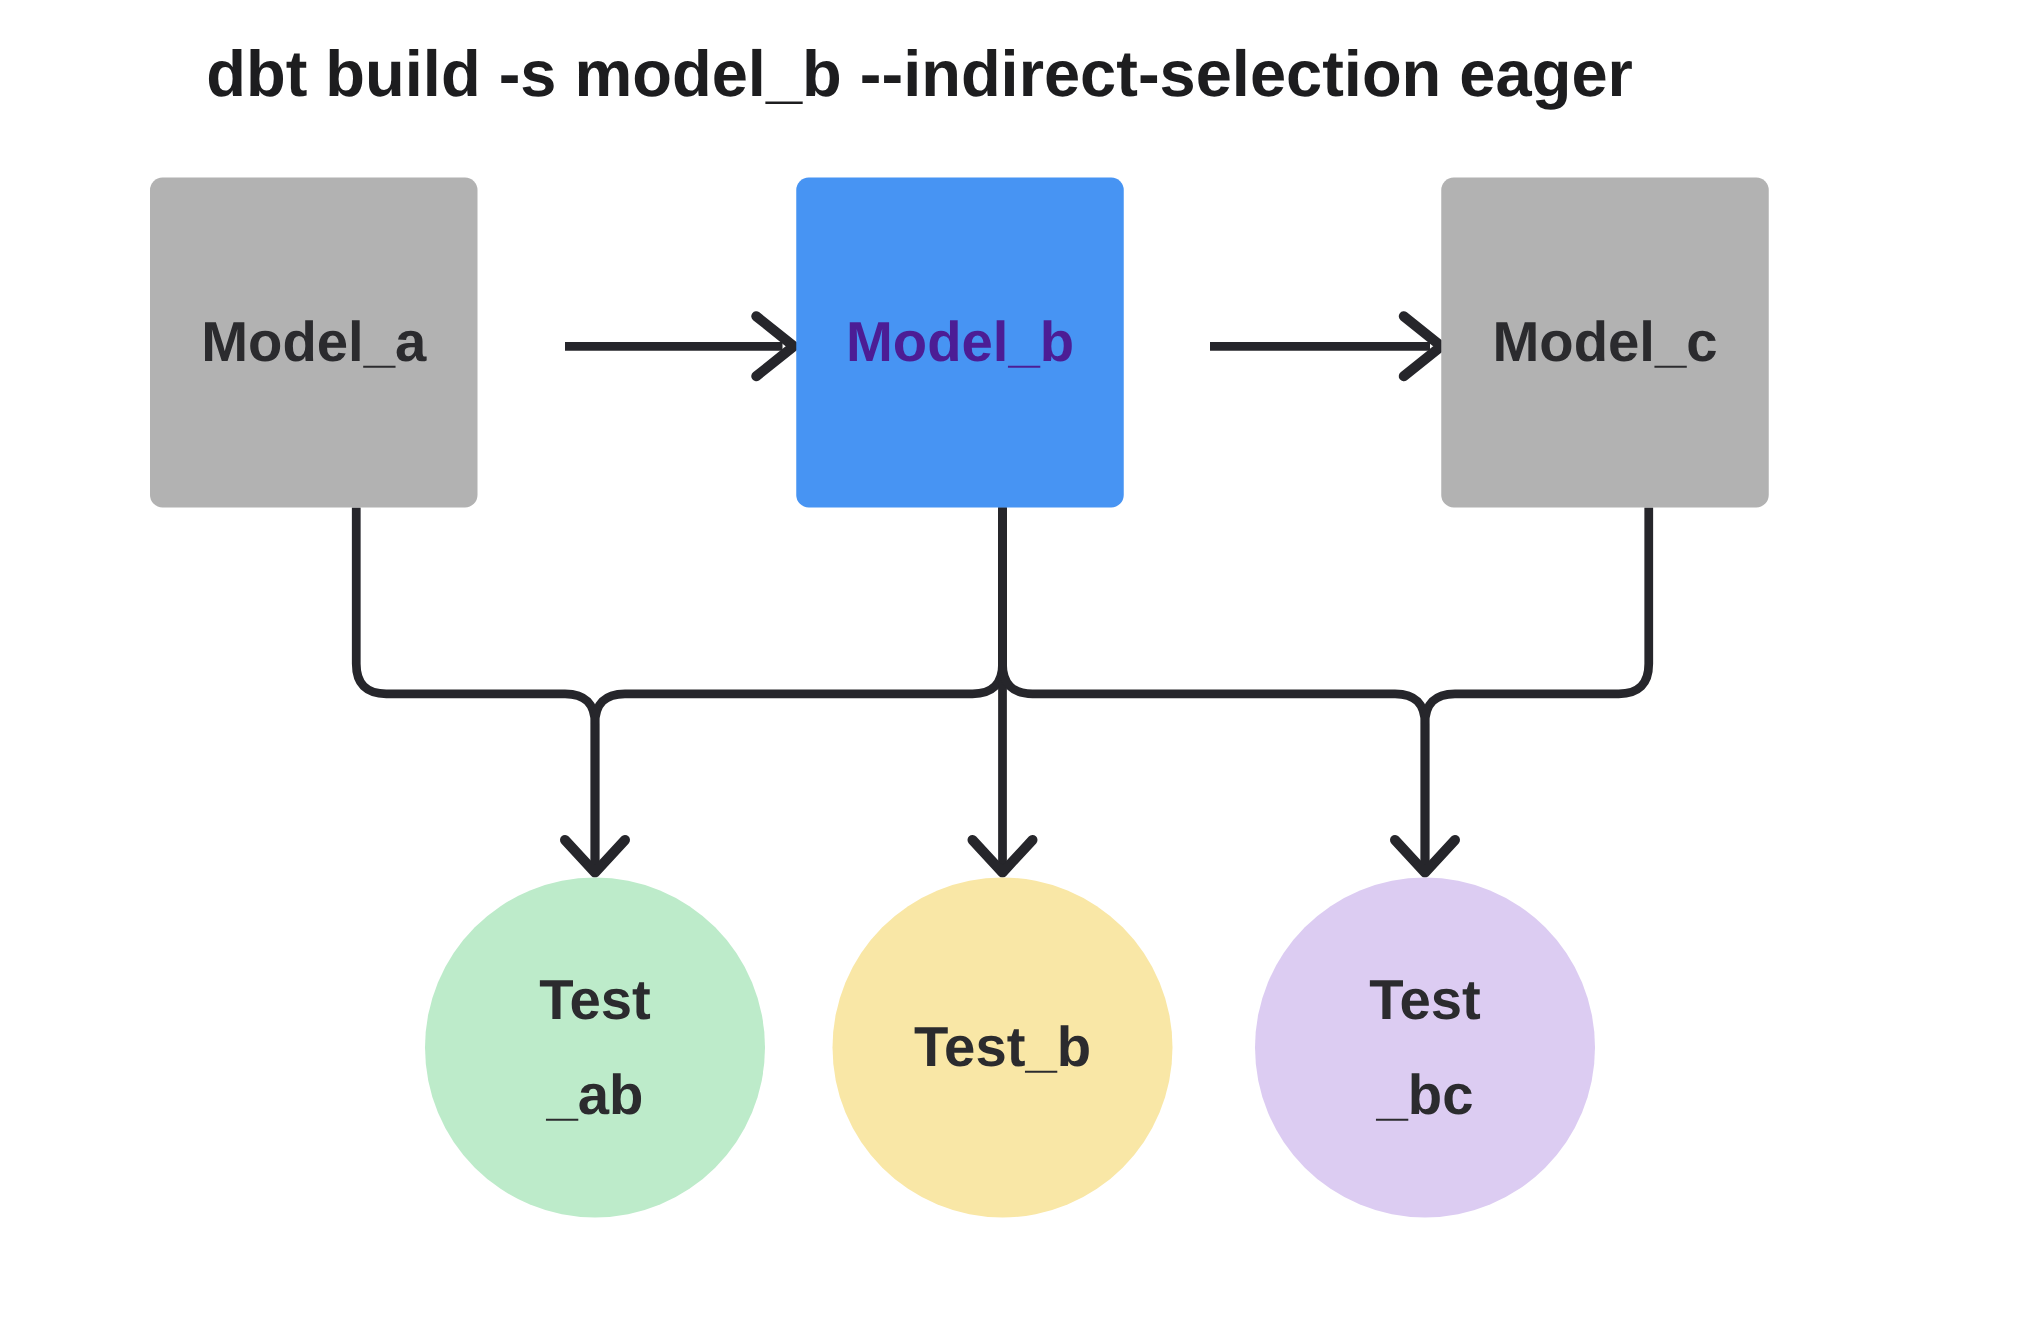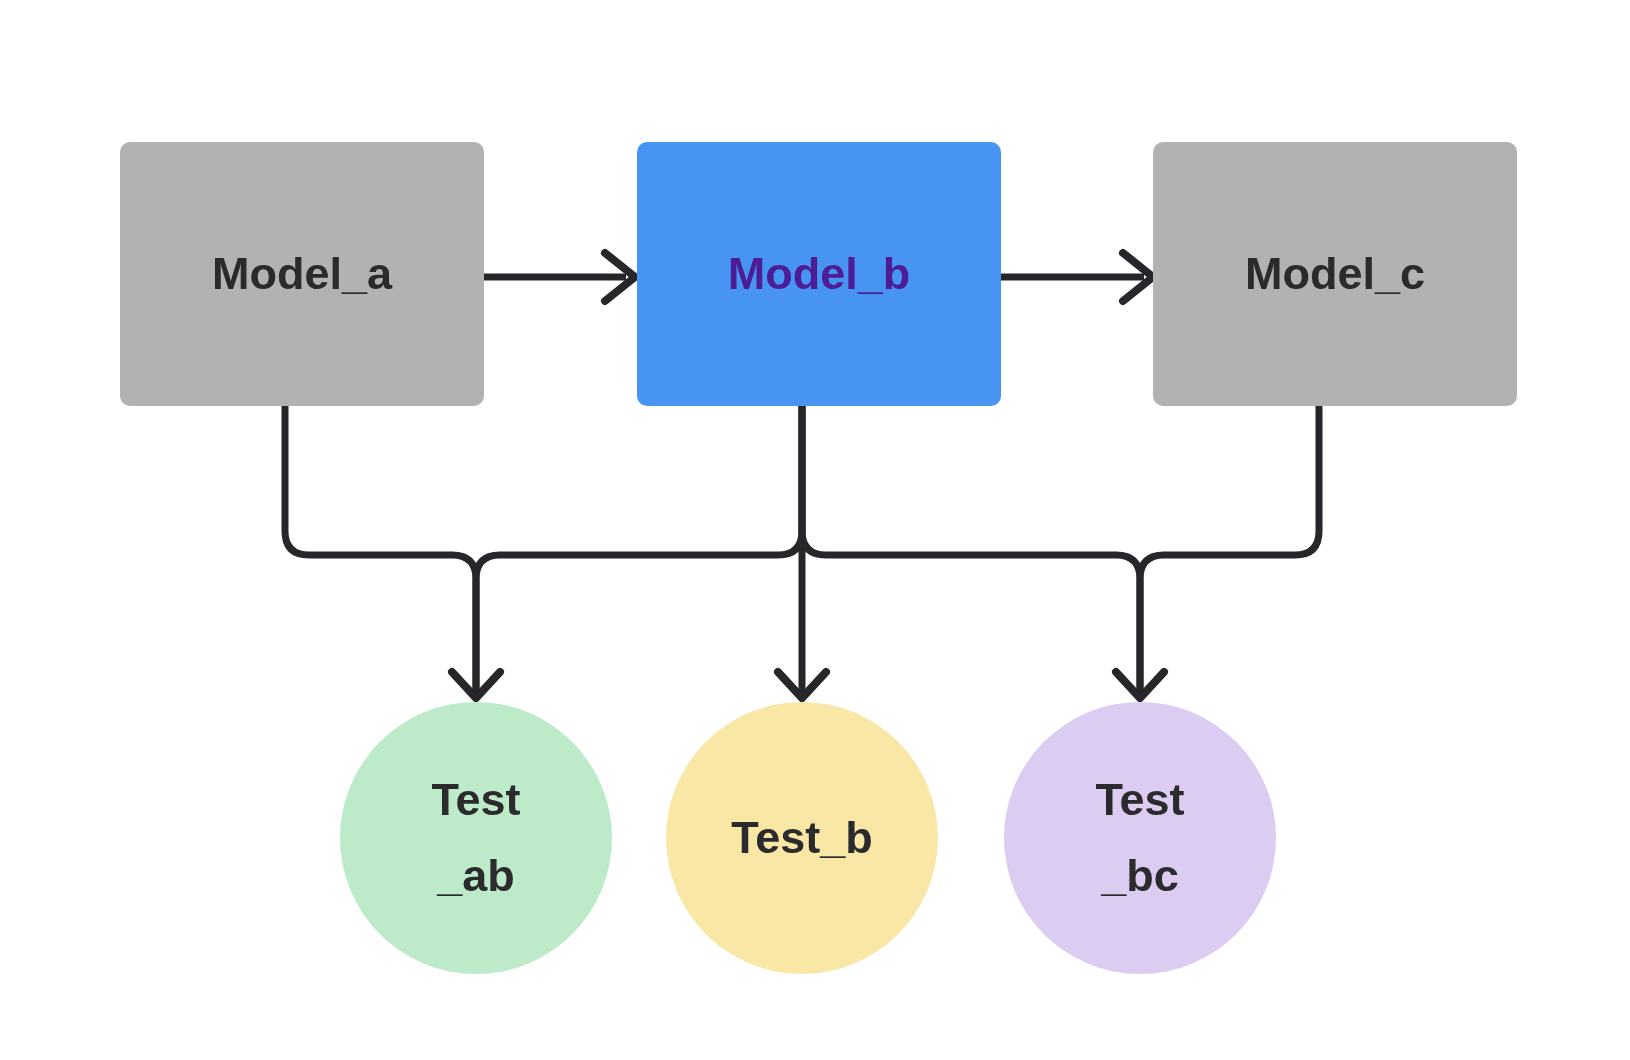--- a/index.html
+++ b/index.html
@@ -37,21 +37,21 @@
     position: absolute;
     display: flex;
     align-items: center;
     justify-content: center;
     text-align: center;
     font-size: 45px;
     font-weight: 600;
     color: #2b2b2e;
   }
   .model-box {
-    width: 364px;
+    width: 262px;
     height: 264px;
     top: 142px;
     border-radius: 10px;
   }
   .model-box.selected { color: #4c1d95; }
   .test-circle {
     width: 272px;
     height: 272px;
     top: 702px;
     border-radius: 50%;
@@ -64,20 +64,21 @@
   #model-c { left: 1153px; text-align: right; }
   #test-ab { left: 340px; }
   #test-b  { left: 666px; }
   #test-bc { left: 1004px; }
 </style>
 </head>
 <body>
 
 <div class="diagram">
 
+  <div class="title">dbt build -s model_b --indirect-selection eager</div>
 
   <svg class="connectors" viewBox="0 0 1630 1060" xmlns="http://www.w3.org/2000/svg" fill="none" style="color: rgb(38, 38, 43);">
 
     <g>
       <path d="M 452 277 H 626" stroke="currentColor" stroke-width="7"></path>
       <path d="M 605 253 L 635 277 L 605 301" stroke="currentColor" stroke-width="8" stroke-linecap="round" stroke-linejoin="round"></path>
     </g>
 
     <g>
       <path d="M 968 277 H 1144" stroke="currentColor" stroke-width="7"></path>

